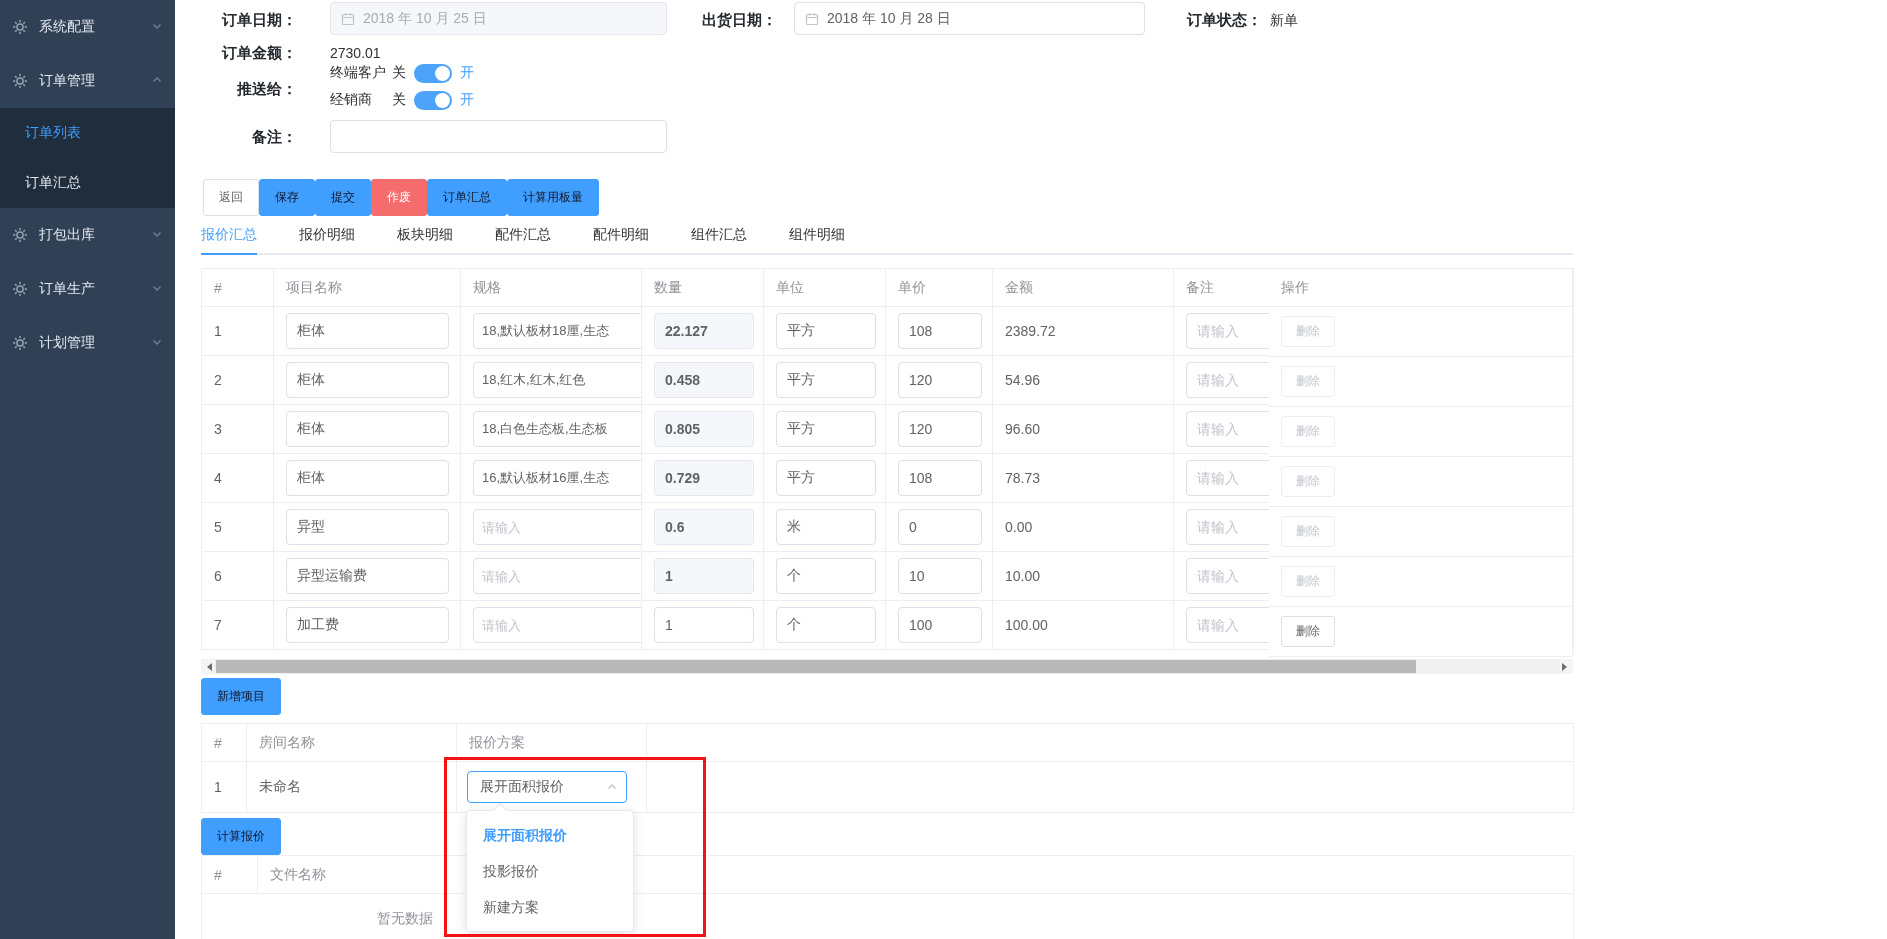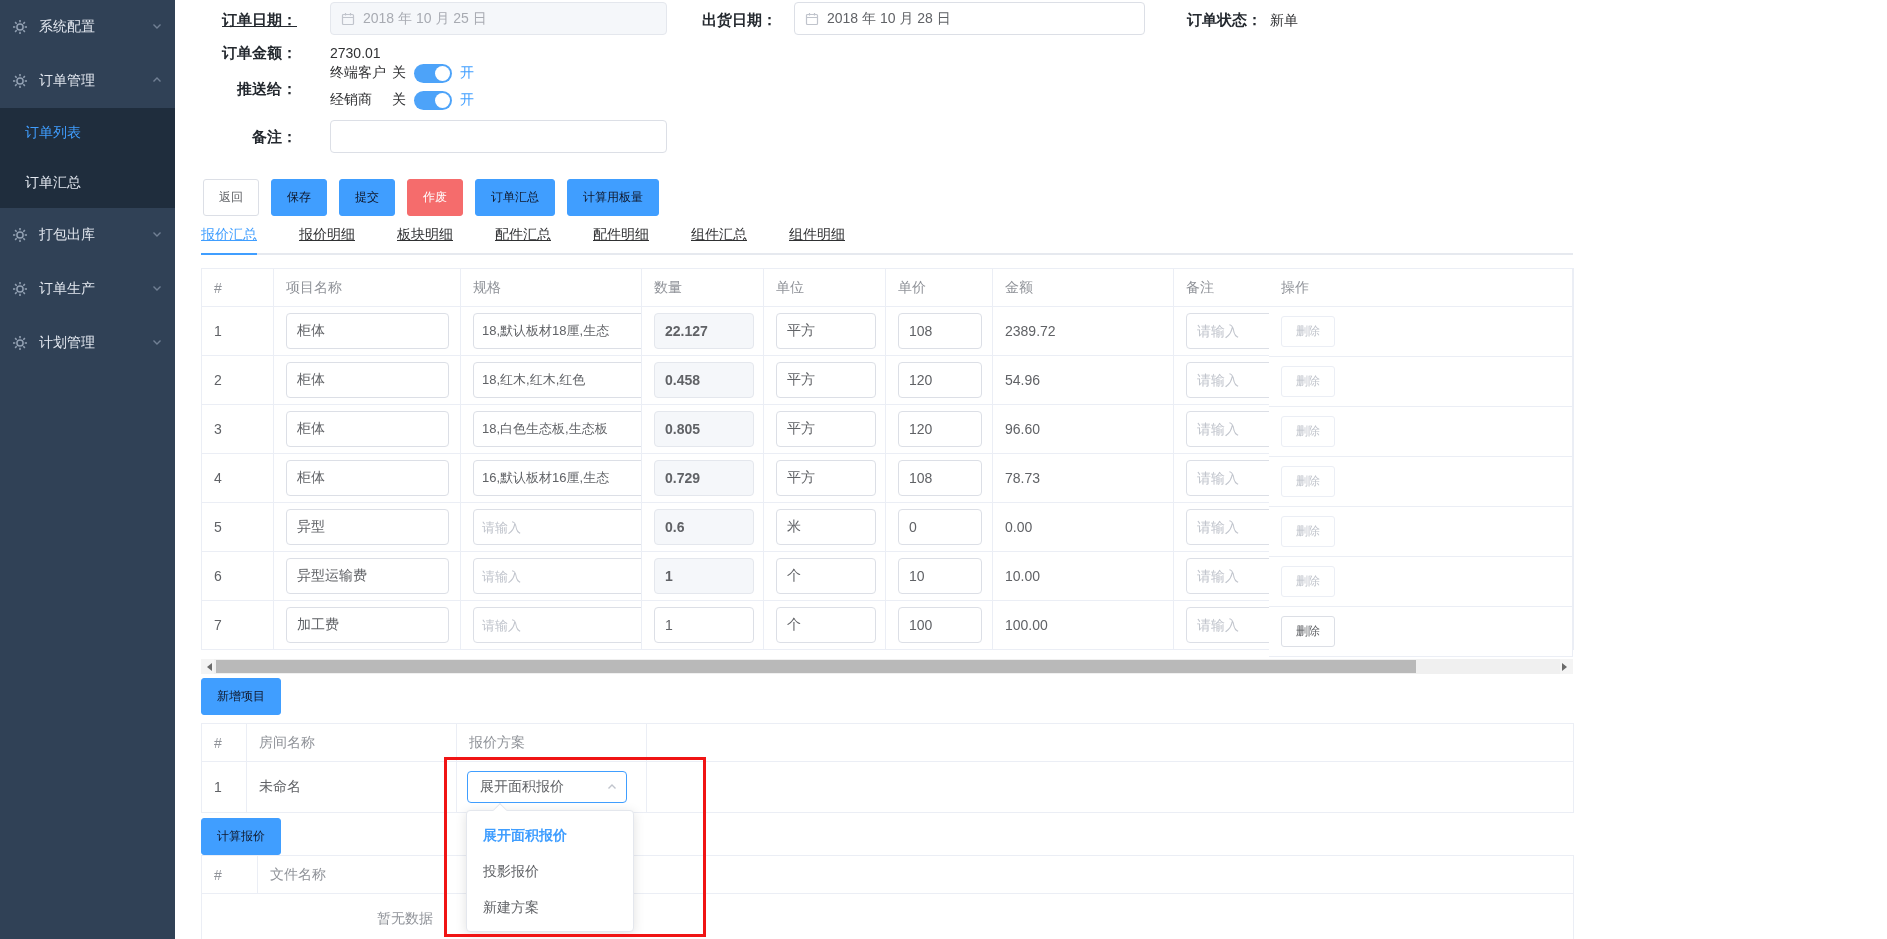--- a/index.html
+++ b/index.html
@@ -28,29 +28,29 @@
   .plainval { font-size:14px; color:#303133; }
   .toggle-row { display:flex; align-items:center; height:22px; margin-bottom:5px; }
   .toggle-row .tname { width:62px; font-size:14px; color:#303133; }
   .toggle-row .off { margin-right:8px; color:#303133; }
   .toggle-row .on { margin-left:8px; color:#409eff; }
   .switch { width:38px; height:19px; border-radius:10px; background:#4da3f9; position:relative; cursor:pointer; }
   .switch .knob { position:absolute; right:2px; top:2px; width:15px; height:15px; border-radius:50%; background:#fff; }
   .textinput { width:337px; height:33px; border:1px solid #dcdfe6; border-radius:4px; background:#fff;
     padding:0 12px; font-size:14px; color:#606266; font-family:"Liberation Sans",sans-serif; outline:none; }
   
-  .btnrow { display:flex; gap:12px; }
+  .btnrow { display:flex; }
   .btn { display:inline-flex; align-items:center; justify-content:center; padding:9px 15px; font-size:12px;
     border-radius:3px; border:1px solid #dcdfe6; background:#fff; color:#606266; cursor:pointer;
     font-family:"Liberation Sans",sans-serif; white-space:nowrap; }
   .btn.primary { background:#409eff; border-color:#409eff; color:#0f172a; }
   .btn.danger { background:#f56c6c; border-color:#f56c6c; color:#fff; }
   
   .tabs { display:flex; border-bottom:2px solid #e6e9ef; width:1372px; }
-  .tab { margin-right:42px; padding-bottom:9px; font-size:14px; color:#303133; cursor:pointer;text-decoration:underline; }
+  .tab { margin-right:42px; padding-bottom:9px; font-size:14px; color:#303133; cursor:pointer; }
   .tab.active { color:#409eff; border-bottom:2px solid #409eff; margin-bottom:-2px; }
   
   table.el { border-collapse:collapse; table-layout:fixed; background:#fff; }
   table.el th { height:38px; font-weight:400; color:#909399; font-size:14px; text-align:left; padding:0 12px;
     border:1px solid #ebeef5; white-space:nowrap; overflow:hidden; }
   table.el td { height:49px; color:#606266; font-size:14px; text-align:left; padding:0 12px;
     border:1px solid #ebeef5; white-space:nowrap; overflow:hidden; }
   .cin { height:36px; border:1px solid #dcdfe6; border-radius:4px; background:#fff; padding:0 10px;
     font-size:14px; color:#606266; font-family:"Liberation Sans",sans-serif; outline:none; }
   .cin::placeholder, .textinput::placeholder { color:#c0c4cc; }
@@ -176,21 +176,21 @@
     <span class="chev">
       <svg width="12" height="12" viewBox="0 0 12 12">
           <path d="M2.5 4.5 6 8l3.5-3.5" fill="none" stroke="#8795a9" stroke-width="1.4"></path>
         </svg>
     </span>
   </div>
 </div>
 
 <div class="main">
 
-  <div class="abs flabel" style="left:20px; top:11px;text-decoration:underline;">订单日期：</div>
+  <div class="abs flabel" style="left:20px; top:11px;">订单日期：</div>
   <div class="abs dateinput" style="left:155px; top:2px; width:337px;">
     <svg width="14" height="14" viewBox="0 0 14 14">
         <g stroke="#c0c4cc" fill="none" stroke-width="1.2">
           <rect x="1.5" y="2.5" width="11" height="10" rx="1"></rect>
           <path d="M1.5 5.5h11M4.5 1v2.5M9.5 1v2.5"></path>
         </g>
       </svg>
     <span>2018 年 10 月 25 日</span>
   </div>
   <div class="abs flabel" style="left:512px; top:11px; width:90px;">出货日期：</div>

